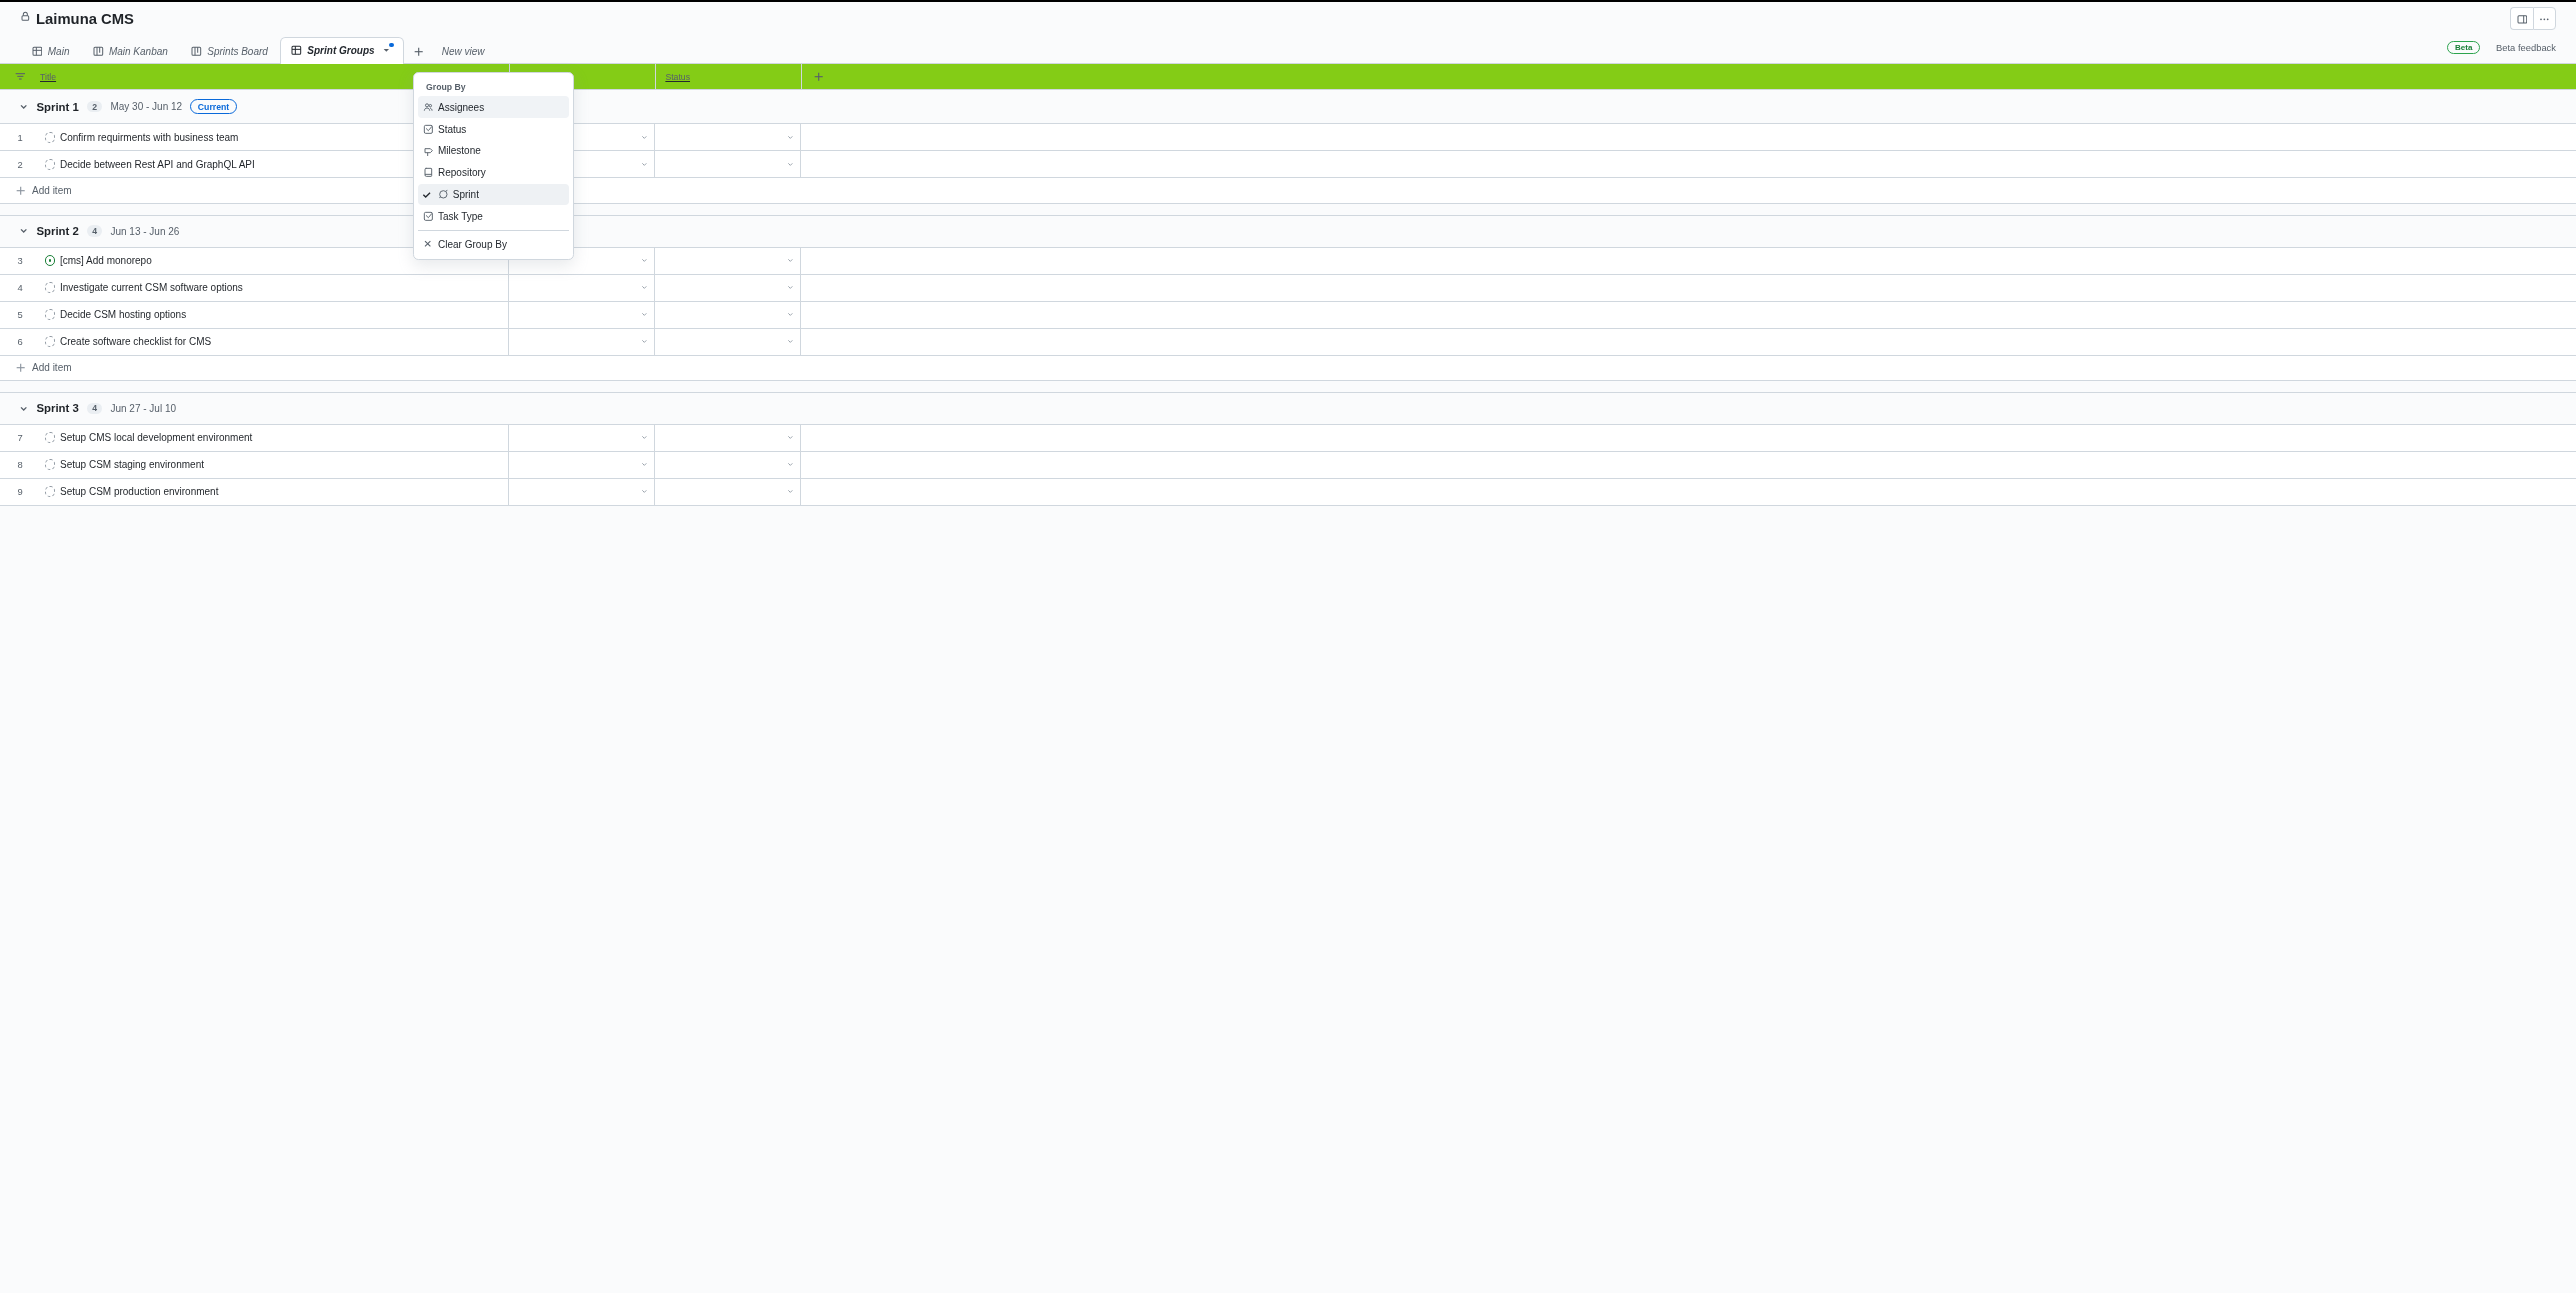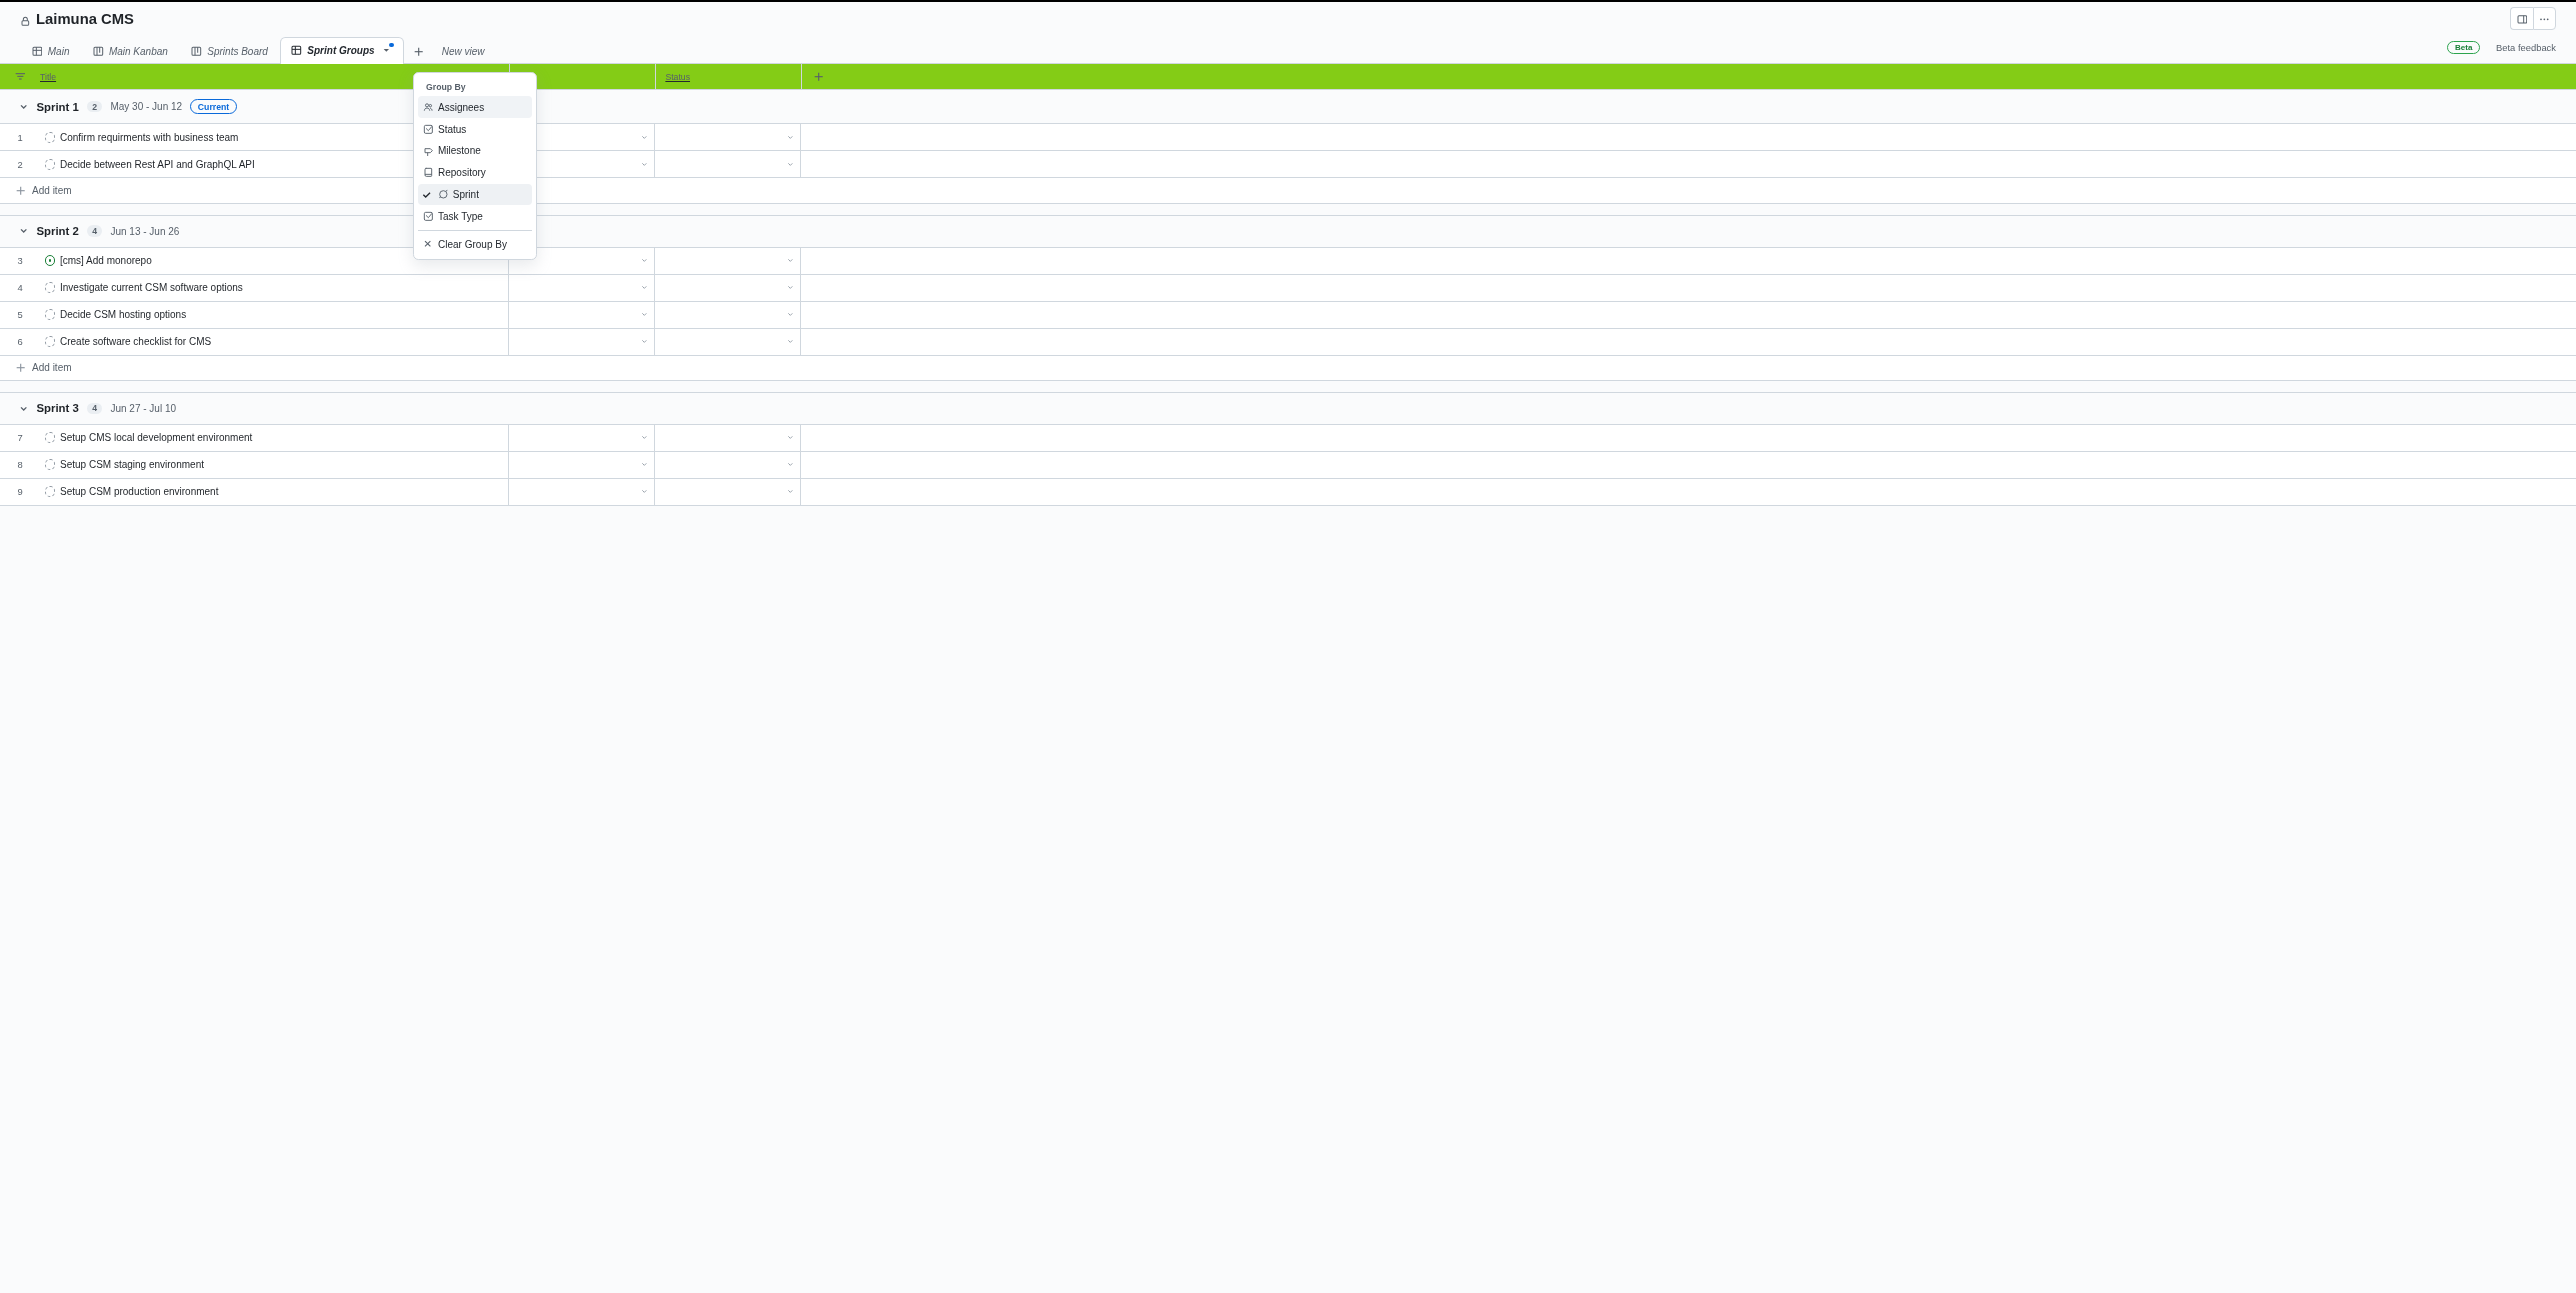--- a/index.html
+++ b/index.html
@@ -11,21 +11,21 @@
   }
   .topbar { height: 2px; background: #000; }
   .app { background: #fafbfc; }
   .header {
     display: flex;
     align-items: center;
     justify-content: space-between;
     padding: 5.4px 20px 0 20px;
     background: #fafbfc;
   }
-  .title-wrap { display: flex; align-items: flex-end; gap: 5.4px; }
+  .title-wrap { display: flex; align-items: flex-start; gap: 5.4px; }
   .lock-icon svg { stroke: #57606a; }
   .project-title { font-size: 14.8px; font-weight: 600; color: #1f2328; }
   .header-actions { display: flex; align-items: center; gap: 0; }
   .icon-btn {
     width: 23px; height: 23px;
     display: flex; align-items: center; justify-content: center;
     border: 0.7px solid #d0d7de; background: #fff;
     cursor: pointer;
   }
   .icon-btn.left { border-radius: 4px 0 0 4px; border-right: none; }
@@ -88,21 +88,21 @@
   .row-title { flex:0 0 449px; display:flex; align-items:center; font-size:10px; color:#1f2328; border-right:0.7px solid #d0d7de; }
   .row-cell { width:146px; border-right:0.7px solid #d0d7de; display:flex; align-items:center; justify-content:flex-end; padding-right:6.7px; }
   .row-cell svg { stroke:#8c959f; }
   .add-item-row {
     display:flex; align-items:center; gap:6.7px; padding:6.7px 0 6.7px 16px;
     background:#fff; border-bottom:0.7px solid #d0d7de; color:#57606a; font-size:10px;
   }
   .spacer { height:12px; background:#fafbfc; border-bottom:0.7px solid #d0d7de; }
 
   .menu {
-    position:absolute; top:72px; left:413px; width:124px;
+    position:absolute; top:72px; left:413px; width:161px;
     background:#fff; border:0.7px solid #d0d7de; border-radius:5.4px;
     box-shadow: 0 5.4px 16px rgba(140,149,159,0.2);
     z-index:100; padding:4px;
   }
   .menu-title { font-size:8.7px; color:#57606a; padding:5.4px 8px 4px 8px; font-weight:600; }
   .menu-item {
     display:flex; align-items:center; gap:6.7px; padding:5.4px 5.4px 5.4px 20px;
     font-size:10px; color:#24292f; border-radius:4px; cursor:pointer; position:relative;
   }
   .menu-item:hover, .menu-item.hover { background:#f0f3f6; }

